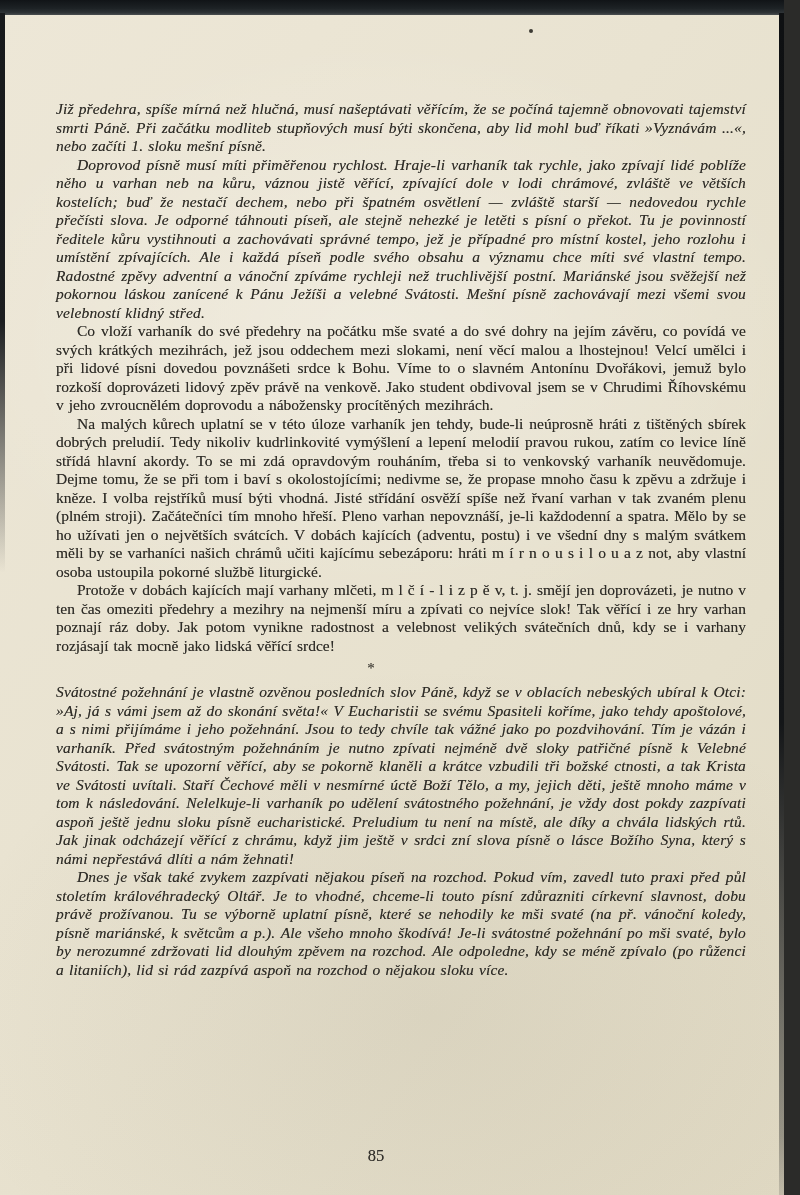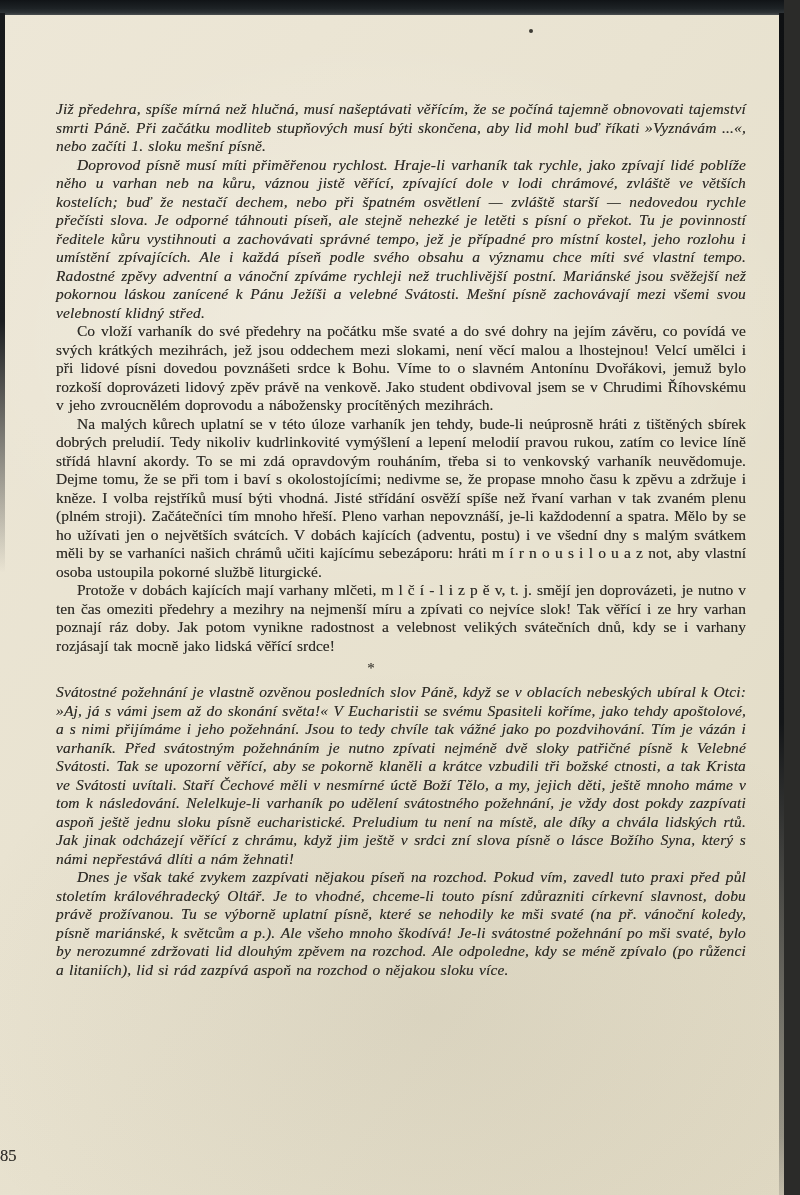--- a/index.html
+++ b/index.html
@@ -73,21 +73,21 @@
     transform: translateX(-30px);
     font-size: 15px;
     line-height: 13px;
     color: #4b4840;
   }
   .page-number {
     position: absolute;
     top: 1146px;
     left: 0;
     width: 752px;
-    text-align: left;
+    text-align: center;
     font-family: "Liberation Serif", serif;
     font-size: 16.5px;
     color: #33312c;
     text-shadow: 0 0 0.4px rgba(46,44,39,0.55);
   }
 </style>
 </head>
 <body>
 
 <div class="page">

